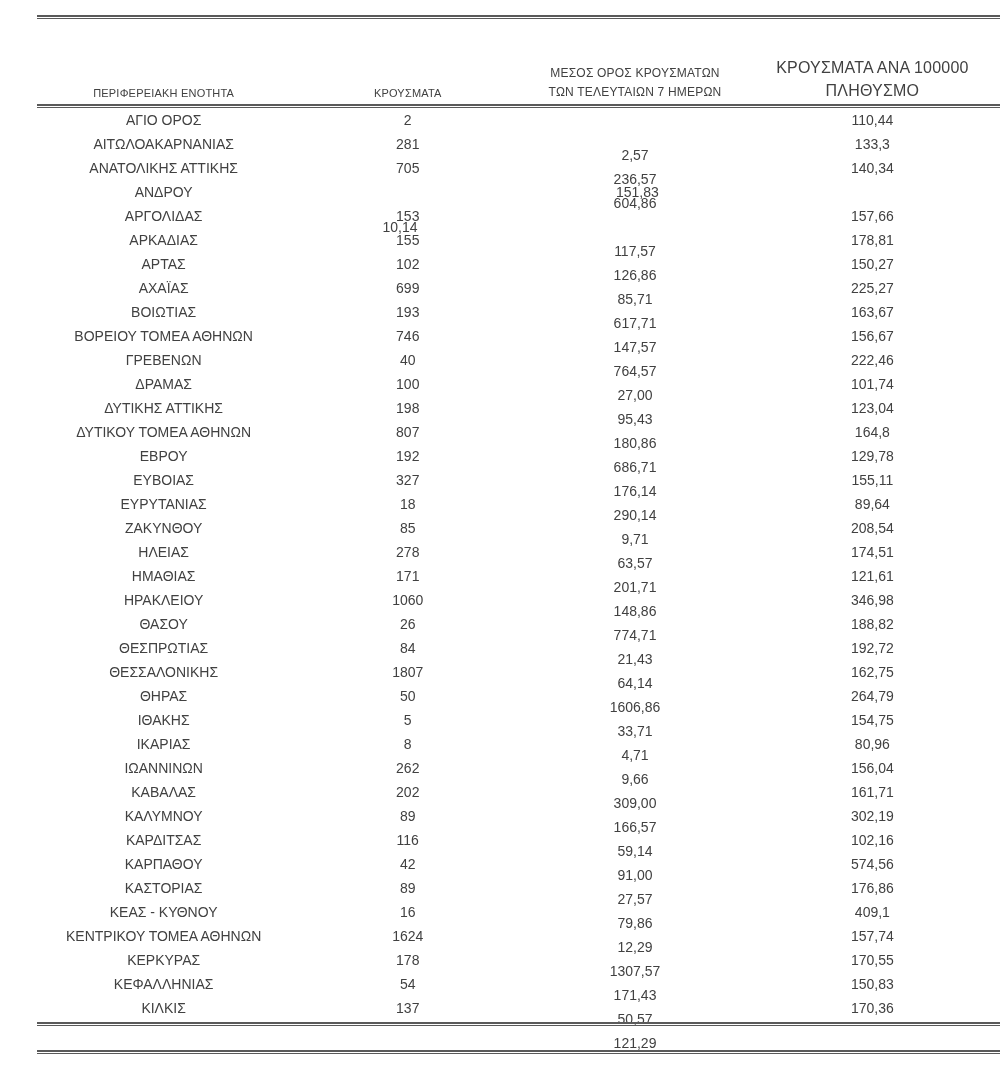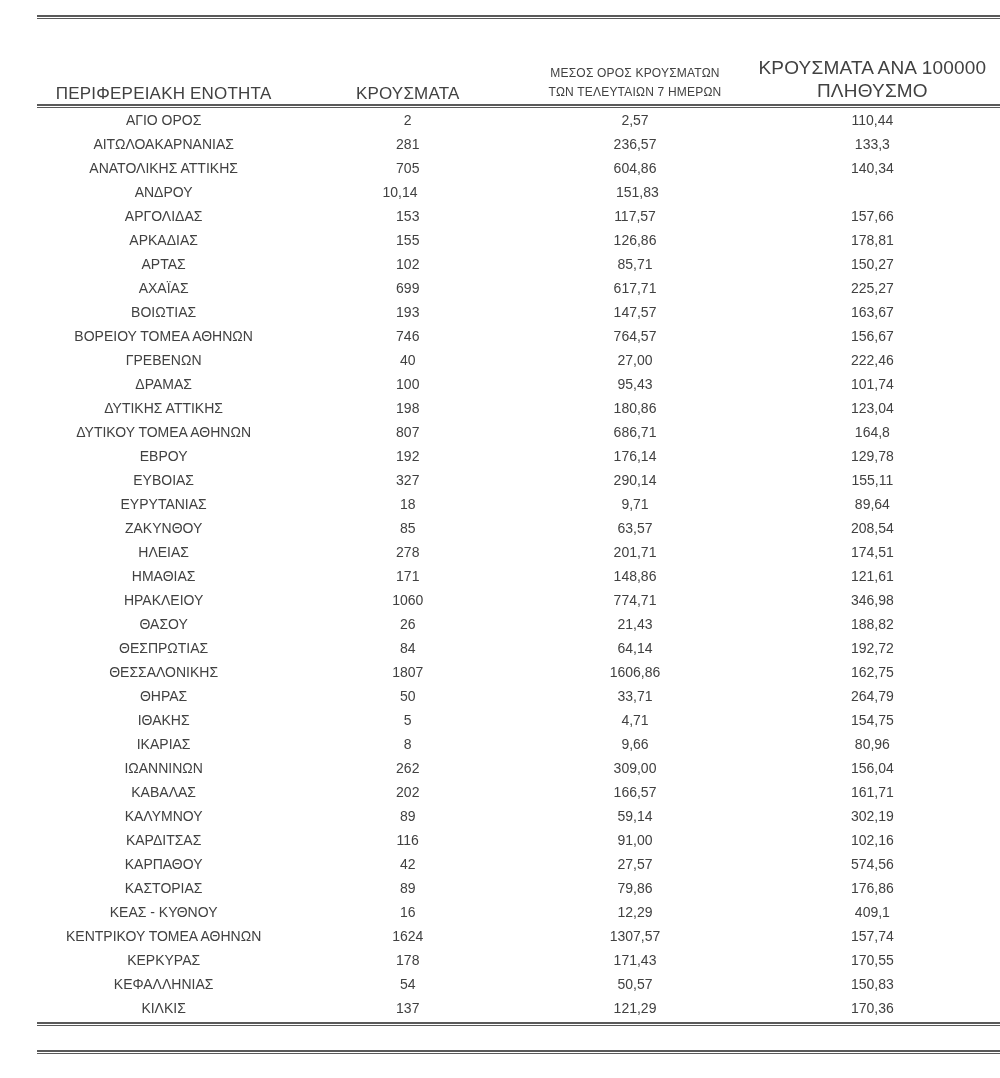--- a/index.html
+++ b/index.html
@@ -43,31 +43,31 @@
   .rule::after { bottom: 0; }
 
   .header-row {
     display: flex;
     align-items: flex-end;
     height: 83px;
     padding-bottom: 2px;
   }
   .hcell {
     text-align: center;
-    font-size: 17px;
+    font-size: 11px;
     line-height: 17px;
     letter-spacing: 0.2px;
   }
   .hcell .hline { display: block; }
   .c0 { width: 26.3%; }
   .c1 { width: 24.4%; }
-  .c2 { width: 22.8%; }
+  .c2 { width: 22.8%; margin-top: 35px; }
   .c3 { width: 26.5%; }
   .hcell.c2 { font-size: 12px; line-height: 19px; }
-  .hcell.c3 { font-size: 19px; line-height: 23px; }
+  .hcell.c3 { font-size: 16px; line-height: 23px; }
 
   .tbody { }
   .trow {
     display: flex;
     height: 24px;
     line-height: 24px;
   }
   .tcell {
     text-align: center;
     font-size: 14px;

